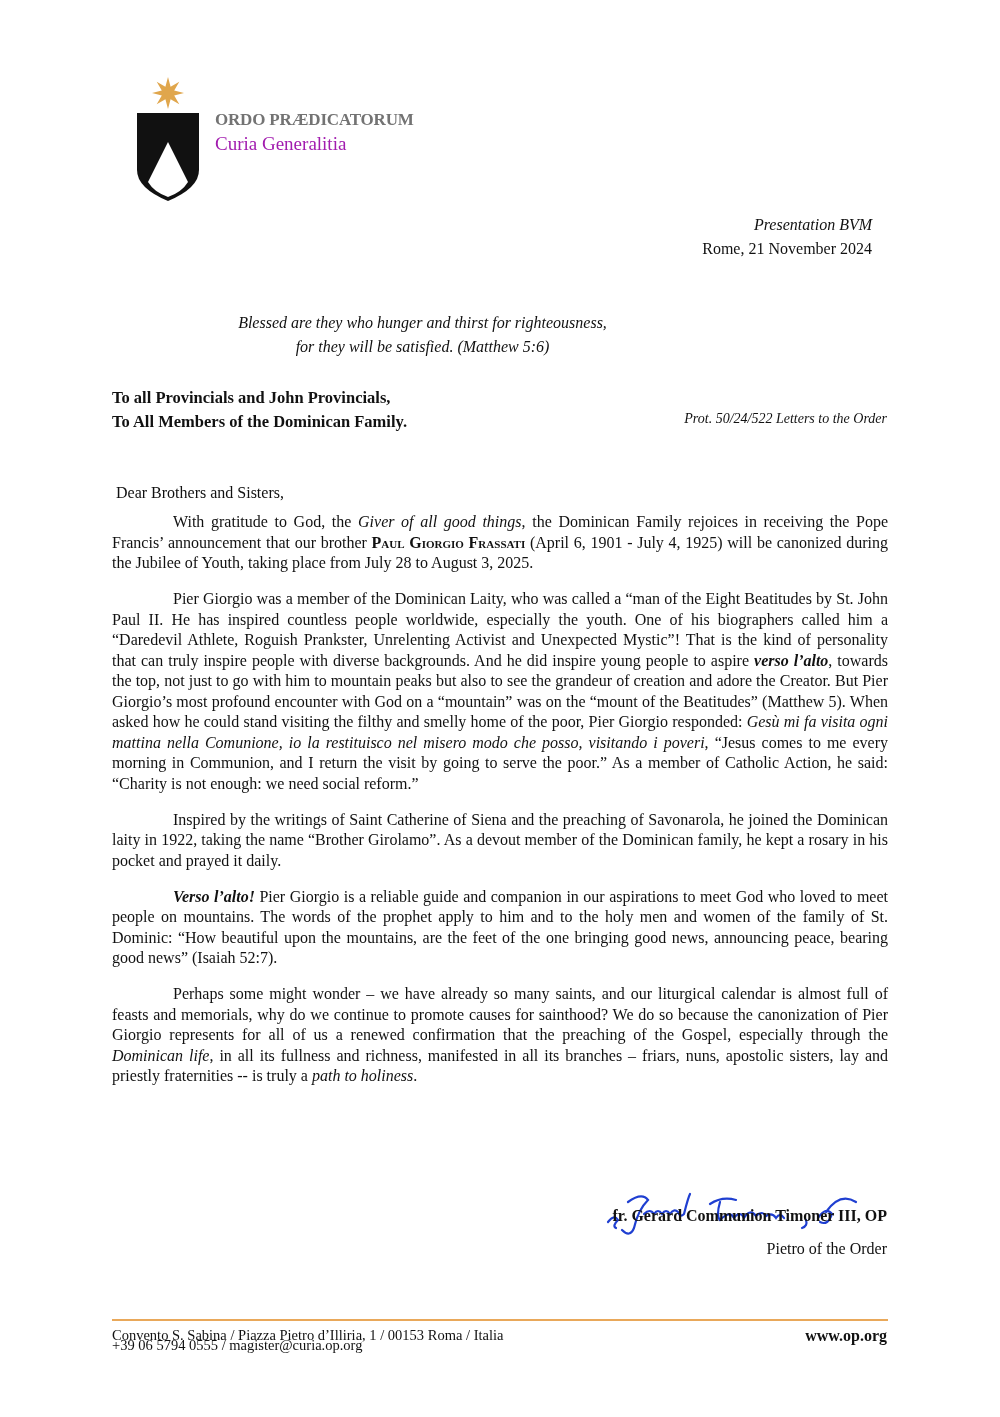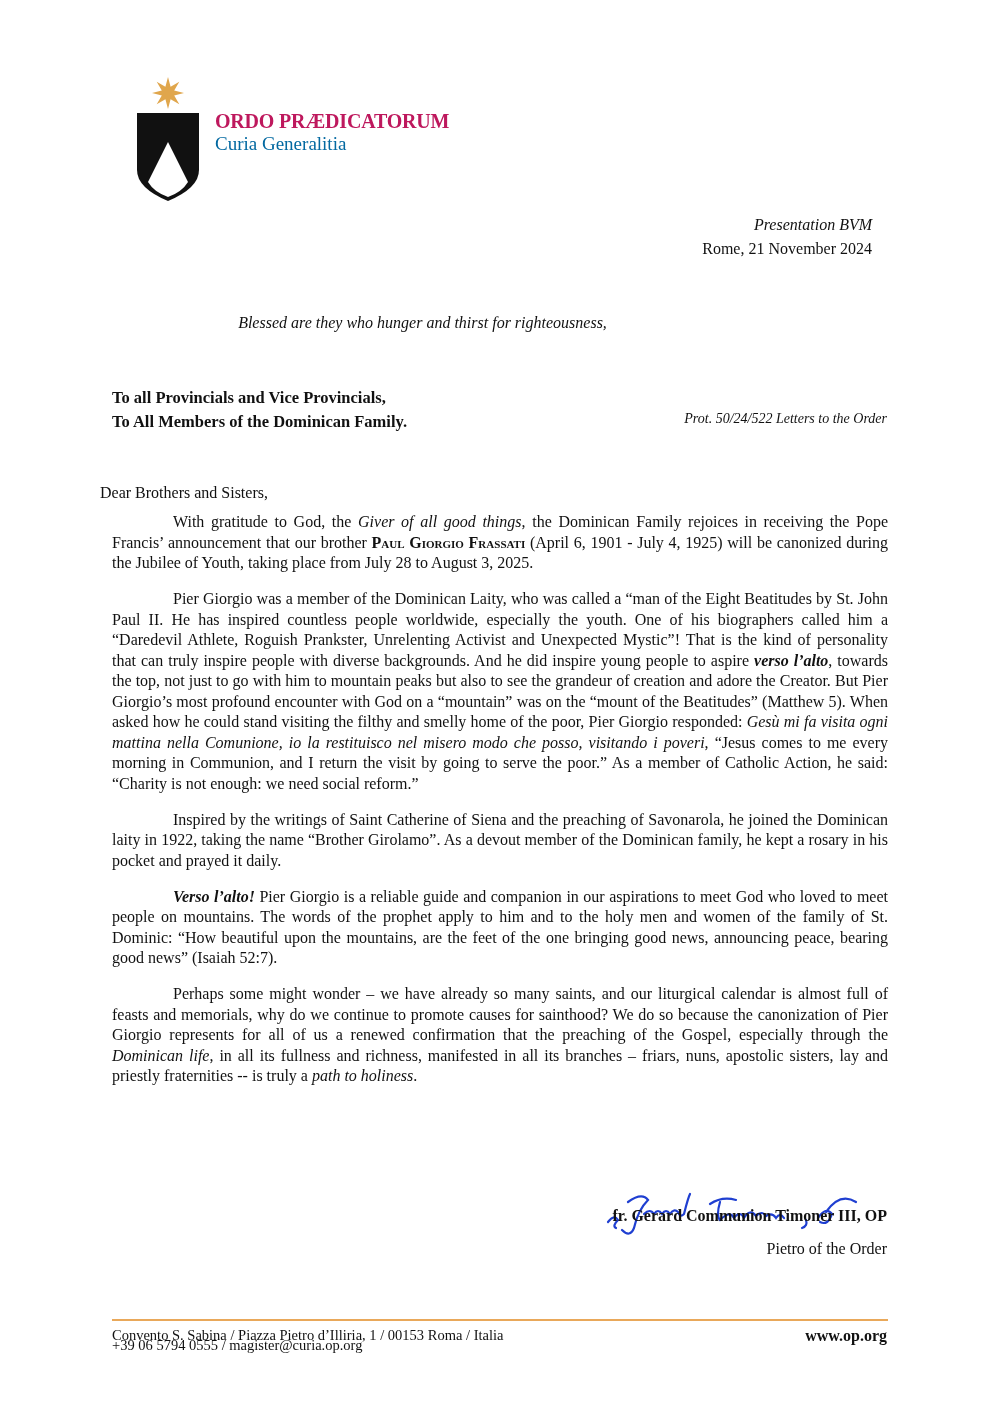--- a/index.html
+++ b/index.html
@@ -1,28 +1,28 @@
 <!DOCTYPE html>
 <html><head>
 <meta charset="utf-8">
 <style>
   html, body { margin: 0; padding: 0; background: #ffffff; }
   body { width: 1000px; height: 1417px; position: relative; overflow: hidden;
          font-family: "Liberation Serif", "DejaVu Serif", serif; color: #111; }
   .abs { position: absolute; }
   .logo-shield { left: 136px; top: 112px; width: 64px; height: 90px; }
   .logo-star { left: 150px; top: 75px; width: 36px; height: 36px; }
-  .org-name { left: 215px; top: 110px; font-size: 20px; font-weight: bold; letter-spacing: -0.2px; color: #be185d; }
-  .org-sub { left: 215px; top: 133px; font-size: 19px; color: #0369a1; }
+  .org-name { left: 215px; top: 110px; font-size: 17px; font-weight: bold; letter-spacing: -0.2px; color: #737373; }
+  .org-sub { left: 215px; top: 133px; font-size: 19px; color: #a21caf; }
   .date-block { right: 128px; top: 213px; text-align: right; font-size: 16px; line-height: 24px; }
   .date-block .feast { font-style: italic; }
   .epigraph { left: 0; width: 845px; top: 311px; text-align: center; font-style: italic; font-size: 16px; line-height: 24px; }
   .addressee { left: 112px; top: 386px; font-weight: bold; font-size: 16.5px; line-height: 24px; }
   .prot { right: 113px; top: 411px; font-style: italic; font-size: 14px; }
-  .salutation { left: 100px; top: 484px; font-size: 16px; }
+  .salutation { left: 116px; top: 484px; font-size: 16px; }
   .body { left: 112px; width: 776px; top: 512px; font-size: 16px; line-height: 20.5px; text-align: justify; }
   .body p { margin: 0 0 15.5px 0; text-indent: 61px; }
   .smallcaps { font-weight: bold; font-variant: small-caps; }
   .signature { left: 600px; top: 1190px; width: 290px; height: 45px; }
   .signer { right: 113px; top: 1207px; font-size: 16px; font-weight: bold; }
   .signer-role { right: 113px; top: 1240px; font-size: 16px; }
   .contact { left: 112px; top: 1295px; font-size: 14.5px; margin-top: 42px; }
   .rule { left: 112px; width: 776px; top: 1319px; height: 2px; background: #e9a85a; }
   .address { left: 112px; top: 1327px; font-size: 14.5px; }
   .website { right: 113px; top: 1327px; font-size: 16px; font-weight: bold; }
@@ -40,24 +40,25 @@
 <div class="abs org-name">ORDO PRÆDICATORUM</div>
 <div class="abs org-sub">Curia Generalitia</div>
 
 <div class="abs date-block">
   <div class="feast">Presentation BVM</div>
   <div>Rome, 21 November 2024</div>
 </div>
 
 <div class="abs epigraph">
   <div>Blessed are they who hunger and thirst for righteousness,</div>
+  <div>for they will be satisfied. (Matthew 5:6)</div>
 </div>
 
 <div class="abs addressee">
-  <div>To all Provincials and Vice Provincials,</div>
+  <div>To all Provincials and John Provincials,</div>
   <div>To All Members of the Dominican Family.</div>
 </div>
 <div class="abs prot">Prot. 50/24/522 Letters to the Order</div>
 
 <div class="abs salutation">Dear Brothers and Sisters,</div>
 
 <div class="abs body">
   <p><span>With gratitude to God, the </span><em>Giver of all good things</em><span>, the Dominican Family rejoices in receiving the Pope Francis’ announcement that our brother </span><span class="smallcaps">Paul Giorgio Frassati</span><span> (April 6, 1901 - July 4, 1925) will be canonized during the Jubilee of Youth, taking place from July 28 to August 3, 2025.</span></p>
   <p><span>Pier Giorgio was a member of the Dominican Laity, who was called a “man of the Eight Beatitudes by St. John Paul II. He has inspired countless people worldwide, especially the youth. One of his biographers called him a “Daredevil Athlete, Roguish Prankster, Unrelenting Activist and Unexpected Mystic”! That is the kind of personality that can truly inspire people with diverse backgrounds. And he did inspire young people to aspire </span><strong><em>verso l’alto</em></strong><span>, towards the top, not just to go with him to mountain peaks but also to see the grandeur of creation and adore the Creator. But Pier Giorgio’s most profound encounter with God on a “mountain” was on the “mount of the Beatitudes” (Matthew 5). When asked how he could stand visiting the filthy and smelly home of the poor, Pier Giorgio responded: </span><em>Gesù mi fa visita ogni mattina nella Comunione, io la restituisco nel misero modo che posso, visitando i poveri</em><span>, “Jesus comes to me every morning in Communion, and I return the visit by going to serve the poor.” As a member of Catholic Action, he said: “Charity is not enough: we need social reform.”</span></p>
   <p><span>Inspired by the writings of Saint Catherine of Siena and the preaching of Savonarola, he joined the Dominican laity in 1922, taking the name “Brother Girolamo”.  As a devout member of the Dominican family, he kept a rosary in his pocket and prayed it daily.</span></p>

